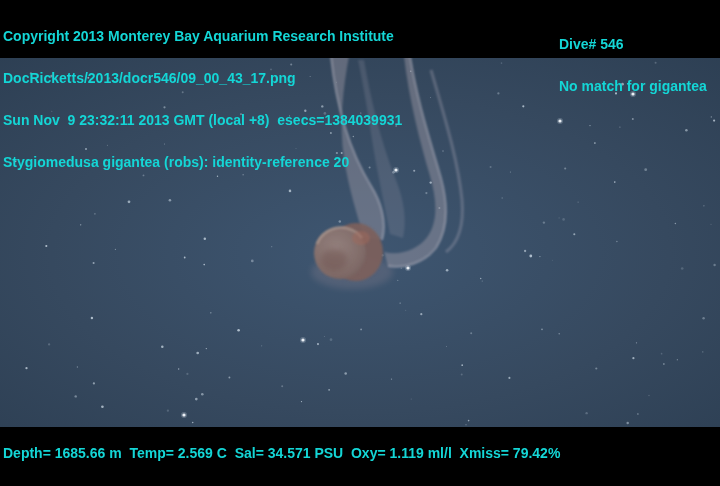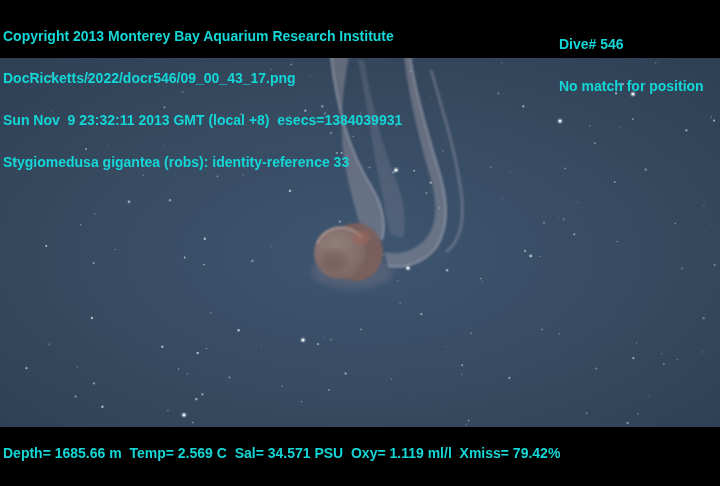--- a/index.html
+++ b/index.html
@@ -245,24 +245,24 @@
           <path d="M 317,244 A 26,26 0 0 1 362,238" fill="none" stroke="#beaba0" stroke-width="2.5" opacity="0.55" filter="url(#soft1)"></path>
           <ellipse cx="361" cy="238" rx="9" ry="7" fill="#a0695c" opacity="0.50" filter="url(#soft1)"></ellipse>
           <ellipse cx="334" cy="260" rx="13" ry="11" fill="#694b46" opacity="0.40" filter="url(#soft3)"></ellipse>
         </g>
       </g>
     </g>
   </svg>
 
   <div class="ov ov-top-left">
     <div>Copyright 2013 Monterey Bay Aquarium Research Institute</div>
-    <div>DocRicketts/2022/docr546/09_00_43_17.png</div>
+    <div>DocRicketts/2013/docr546/09_00_43_17.png</div>
     <div>Sun Nov  9 23:32:11 2013 GMT (local +8)  esecs=1384039931</div>
-    <div>Stygiomedusa gigantea (robs): identity-reference 33</div>
+    <div>Stygiomedusa gigantea (robs): identity-reference 20</div>
   </div>
 
   <div class="ov ov-top-right">
     <div>Dive# 546</div>
-    <div>No match for position</div>
+    <div>No match for gigantea</div>
   </div>
 
   <div class="ov ov-bottom">Depth= 1685.66 m  Temp= 2.569 C  Sal= 34.571 PSU  Oxy= 1.119 ml/l  Xmiss= 79.42%</div>
 </div>
 
 </body></html>

